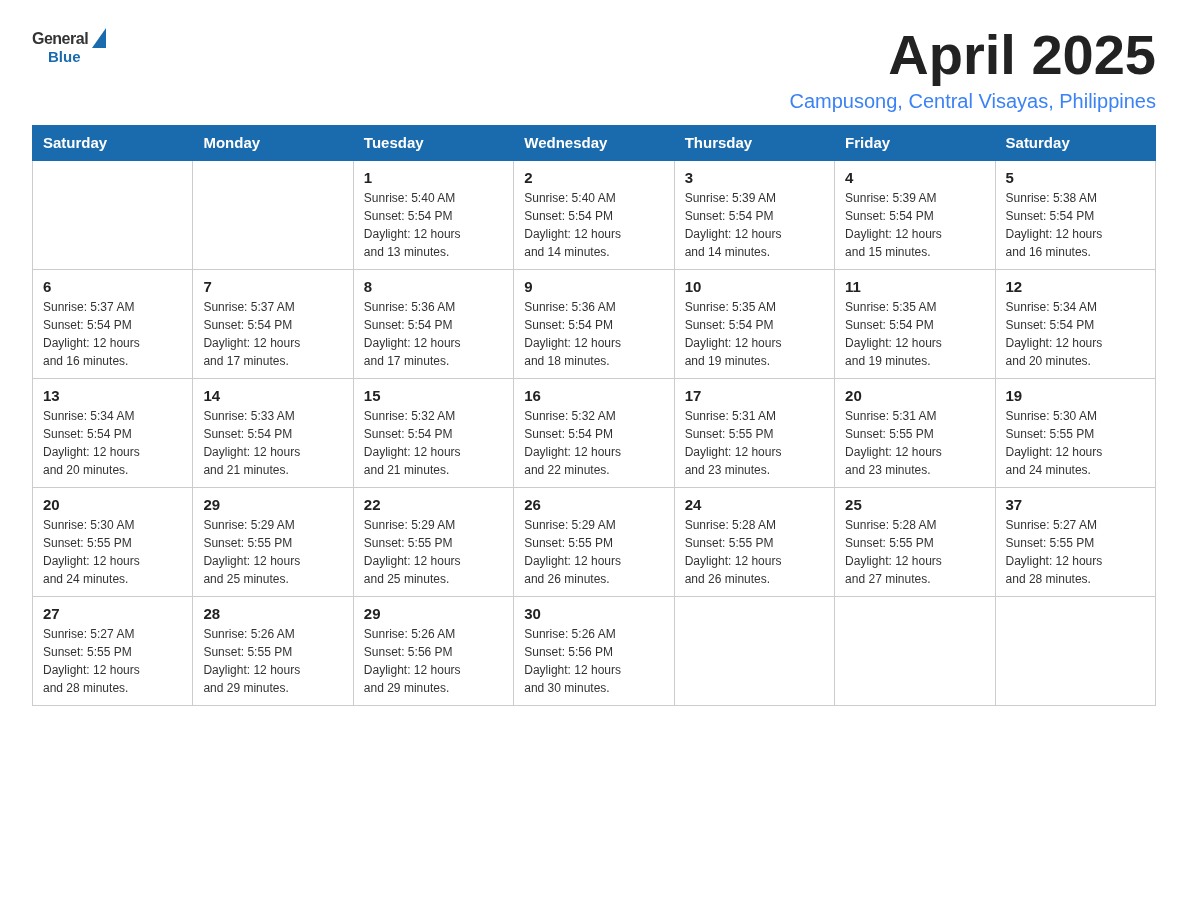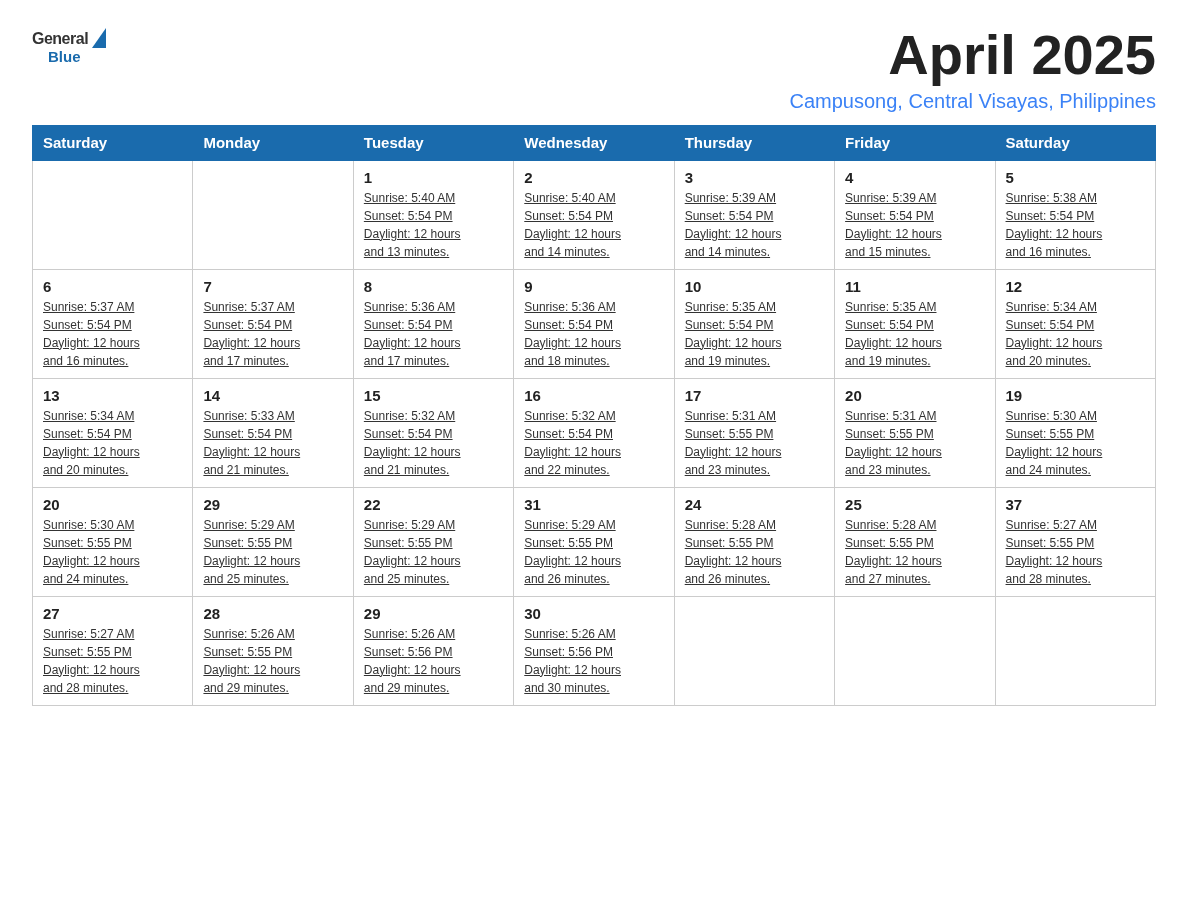--- a/index.html
+++ b/index.html
@@ -86,21 +86,20 @@
       font-size: 15px;
       font-weight: bold;
       color: #222;
       margin-bottom: 3px;
       display: block;
     }
     .calendar tbody tr td .day-info {
       font-size: 12px;
       color: #333;
       line-height: 1.5;
-      text-decoration: underline;
     }
     .calendar tbody tr:first-child td {
       border-top: 2px solid #1a6bad;
     }
     .calendar tbody tr td:first-child {
       border-left: 1px solid #ccc;
     }
     .empty-cell {
       background: #fff;
     }
@@ -230,21 +229,21 @@
         </td>
         <td>
           <span class="day-num">29</span>
           <div class="day-info">Sunrise: 5:29 AM<br>Sunset: 5:55 PM<br>Daylight: 12 hours<br>and 25 minutes.</div>
         </td>
         <td>
           <span class="day-num">22</span>
           <div class="day-info">Sunrise: 5:29 AM<br>Sunset: 5:55 PM<br>Daylight: 12 hours<br>and 25 minutes.</div>
         </td>
         <td>
-          <span class="day-num">31</span>
+          <span class="day-num">26</span>
           <div class="day-info">Sunrise: 5:29 AM<br>Sunset: 5:55 PM<br>Daylight: 12 hours<br>and 26 minutes.</div>
         </td>
         <td>
           <span class="day-num">24</span>
           <div class="day-info">Sunrise: 5:28 AM<br>Sunset: 5:55 PM<br>Daylight: 12 hours<br>and 26 minutes.</div>
         </td>
         <td>
           <span class="day-num">25</span>
           <div class="day-info">Sunrise: 5:28 AM<br>Sunset: 5:55 PM<br>Daylight: 12 hours<br>and 27 minutes.</div>
         </td>

